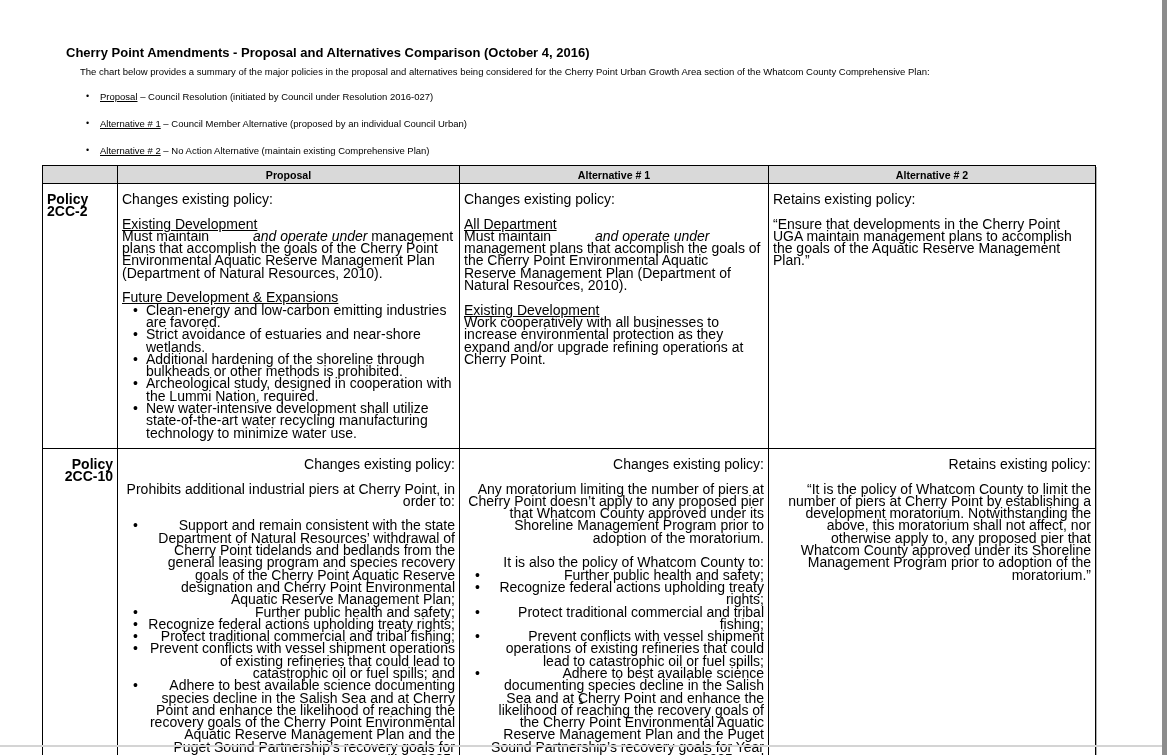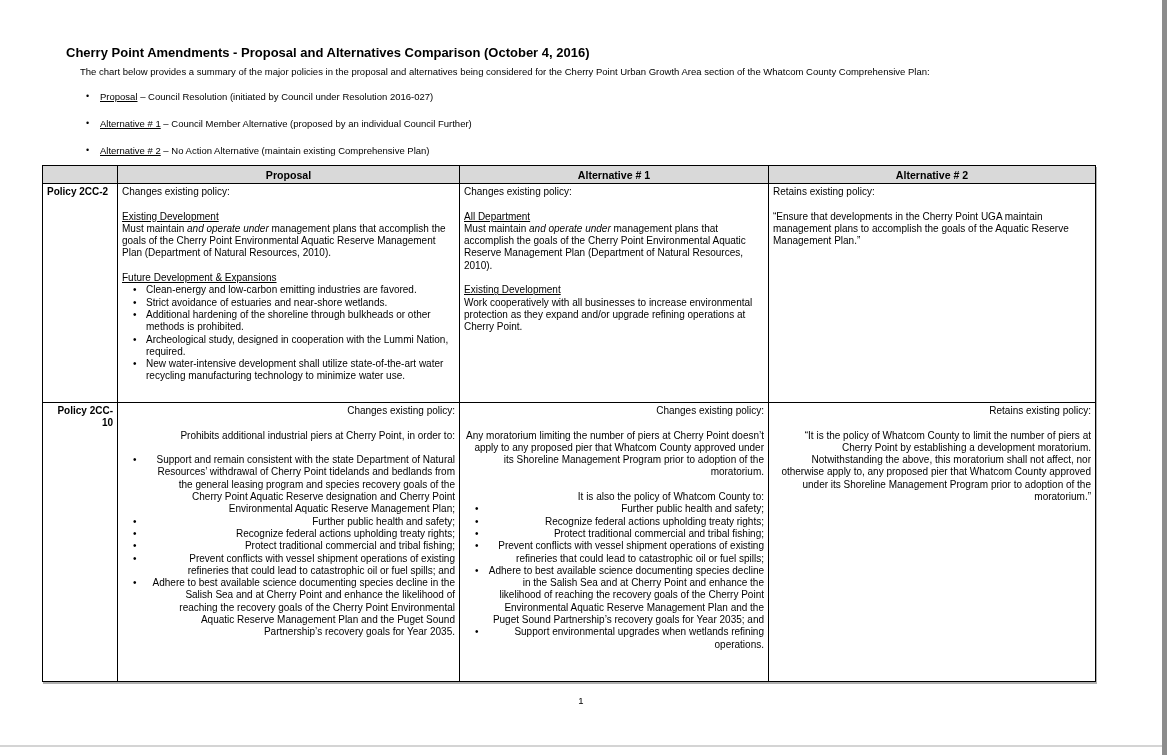--- a/index.html
+++ b/index.html
@@ -15,40 +15,40 @@
   .page-break-line { position:absolute; left:0; top:745px; width:1162px; height:2px; background:#d4d4d4; }
 
   .doc-title { position:absolute; left:66px; top:33px; font-size:13px; font-weight:bold; letter-spacing:0;margin-top:12px; }
   .intro { position:absolute; left:80px; top:66px; width:1070px; font-size:9.5px; }
 
   .defs { position:absolute; left:66px; top:91px; width:900px; }
   .def-item { position:relative; padding-left:34px; margin-bottom:14.5px; font-size:9.5px; line-height:12.5px; }
   .def-bullet { position:absolute; left:20px; top:-1px; font-size:9px; }
 
   .u { text-decoration:underline; }
-  .i { font-style:italic; }
+  .i { font-style:italic;margin-left:40px; }
 
   table.cmp {
     position:absolute; left:42px; top:165px; width:1053px;
     border-collapse:collapse; table-layout:fixed;
     border:1.5px solid #000;
     box-shadow:1px 2px 0 rgba(110,110,110,0.55);
   }
   table.cmp th {
     background:#d9d9d9;
     border:1px solid #000;
     font-size:10.6px; font-weight:bold; text-align:center;
     height:15px; padding:1px 2px;
   }
   table.cmp thead th { border-bottom:1.5px solid #000; }
   table.cmp td {
     border:1px solid #000;
     vertical-align:top;
-    padding:2px 4px;
-    font-size:10px; line-height:12.3px;
+    padding:9px 4px;
+    font-size:14px; line-height:12.3px;
   }
   td.policy { font-weight:bold; padding-left:4px; padding-right:2px; }
   tr.row0 td { height:214px; }
   tr.row1 td { height:274px;text-align:right; }
 
   .para { margin:0; }
   .sp { height:12.3px; }
   .b-item { position:relative; padding-left:24px; }
   .b-item::before { content:"\2022"; position:absolute; left:11px; top:0; }
 
@@ -61,21 +61,21 @@
 
   <div class="doc-title">Cherry Point Amendments - Proposal and Alternatives Comparison (October 4, 2016)</div>
 
   <div class="intro">The chart below provides a summary of the major policies in the proposal and alternatives being considered for the Cherry Point Urban Growth Area section of the Whatcom County Comprehensive Plan:</div>
 
   <div class="defs">
     <div class="def-item">
       <span class="def-bullet">•</span><span class="u">Proposal</span><span> – Council Resolution (initiated by Council under Resolution 2016-027)</span>
     </div>
     <div class="def-item">
-      <span class="def-bullet">•</span><span class="u">Alternative # 1</span><span> – Council Member Alternative (proposed by an individual Council Further)</span>
+      <span class="def-bullet">•</span><span class="u">Alternative # 1</span><span> – Council Member Alternative (proposed by an individual Council Urban)</span>
     </div>
     <div class="def-item">
       <span class="def-bullet">•</span><span class="u">Alternative # 2</span><span> – No Action Alternative (maintain existing Comprehensive Plan)</span>
     </div>
   </div>
 
   <table class="cmp">
     <colgroup>
       <col style="width:75px">
         <col style="width:342px">

